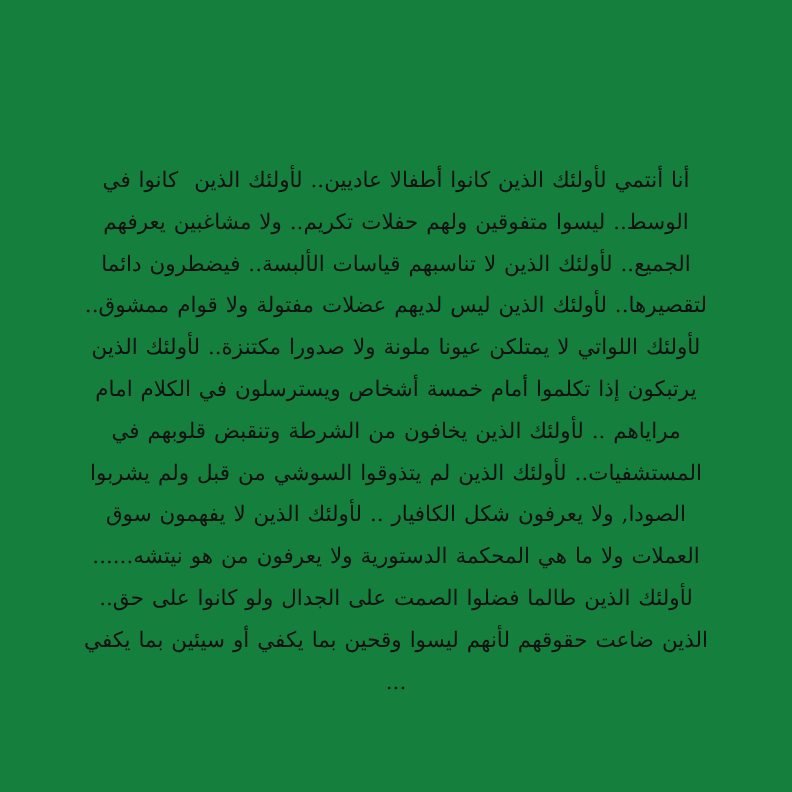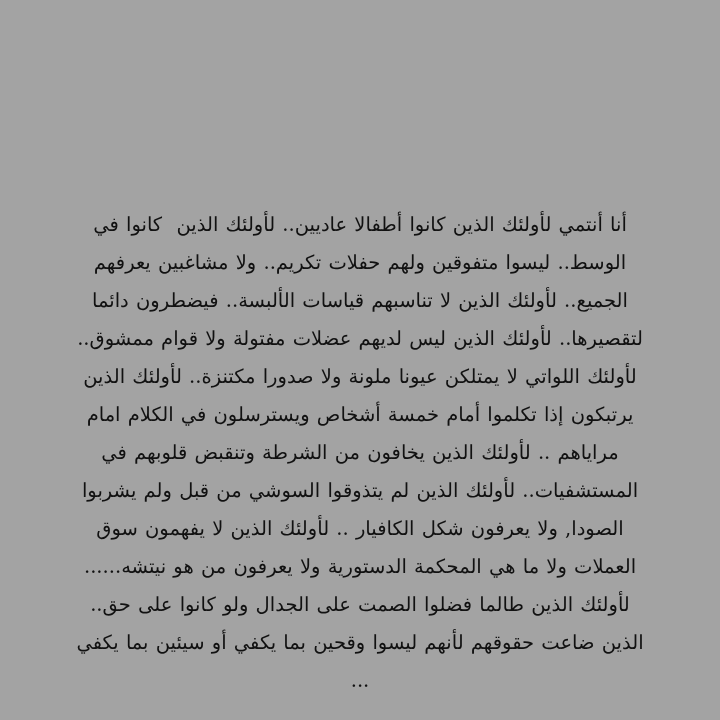--- a/index.html
+++ b/index.html
@@ -10,23 +10,23 @@
     width: 720px;
     height: 720px;
     background: #ffffff;
     font-family: "DejaVu Serif", "Liberation Serif", serif;
     overflow: hidden;
   }
   .page {
     box-sizing: border-box;
     width: 720px;
     height: 720px;
-    background: #a3a3a3;
+    background: #15803d;
     display: flex;
-    align-items: flex-end;
+    align-items: center;
     justify-content: center;
     padding: 64px 70px 0 70px;
   }
   .text-block {
     width: 100%;
     direction: rtl;
     text-align: center;
     color: #111111;
     font-size: 19.5px;
     line-height: 1.95;

